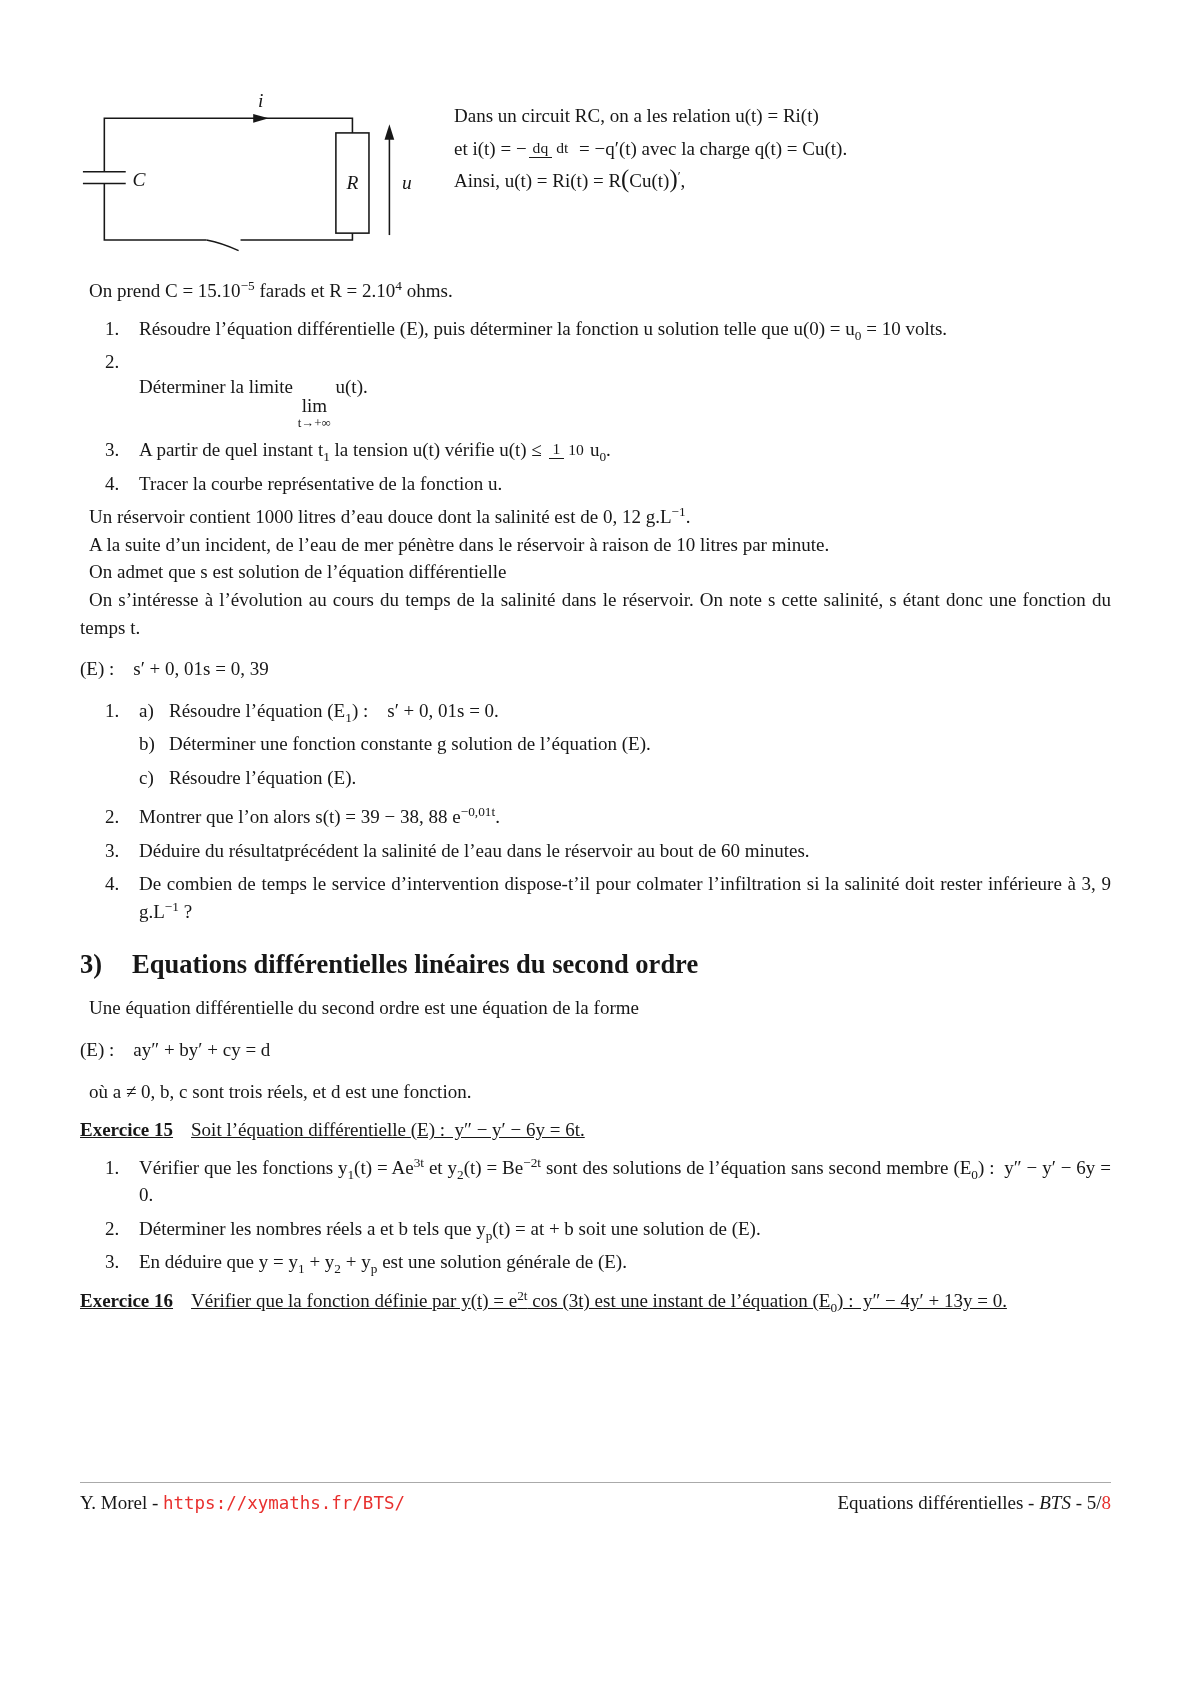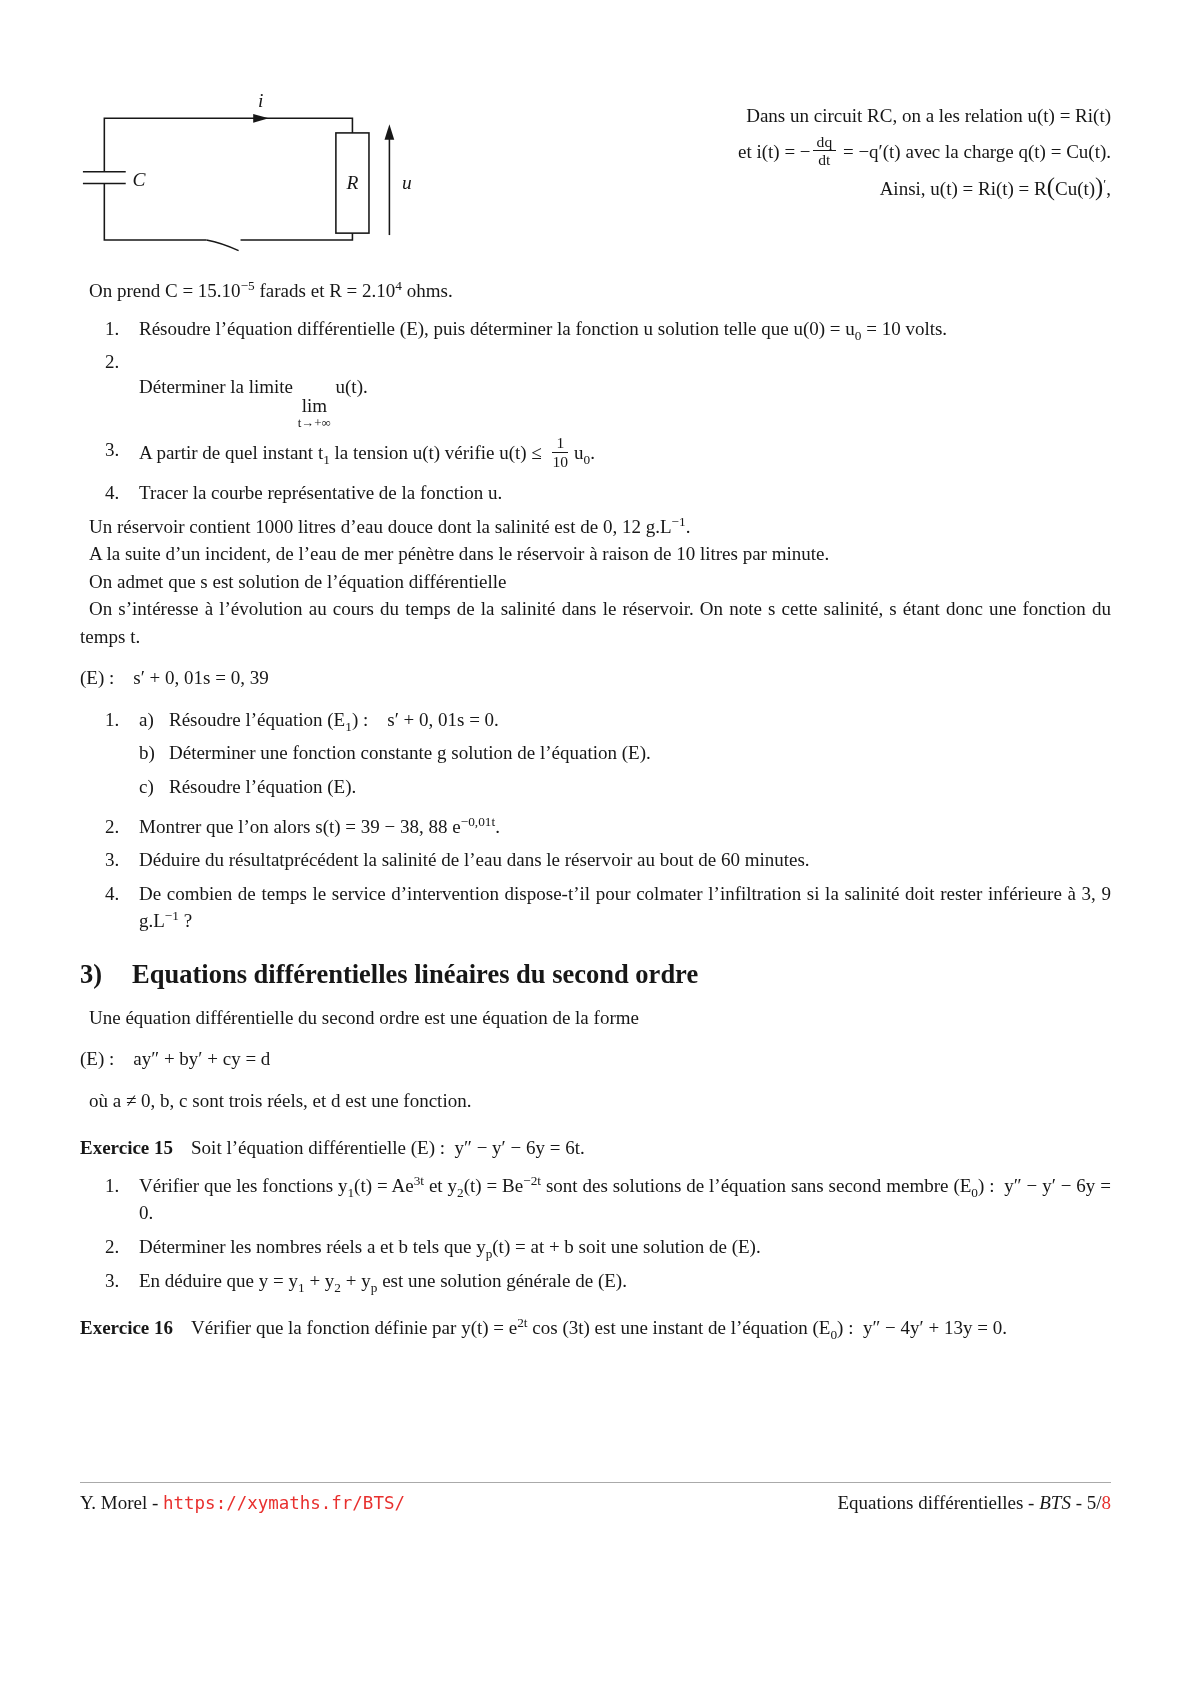--- a/index.html
+++ b/index.html
@@ -14,51 +14,51 @@
   
   .para { text-align: justify; text-indent: 9px; margin: 0; line-height: 1.45; }
   .iline { line-height: 1.5; margin-bottom: 4px; }
   sup { font-size: 0.7em; line-height: 0; }
   sub { font-size: 0.7em; line-height: 0; }
   .b { font-weight: 700; }
   .it { font-style: italic; }
   .red { color: var(--red, #e8302e); }
   .bigp { font-size: 1.3em; line-height: 0; }
 
-  .frac { display: inline-flex; flex-direction: column; align-items: center;
+  .frac { display: inline-flex; flex-direction: row; align-items: center;
           vertical-align: middle; font-size: 0.82em; line-height: 1.15;
           padding: 0 2px; transform: translateY(-2px); }
   .frac .num { border-bottom: 1.3px solid currentColor; padding: 0 4px; }
   .frac .den { padding: 0 4px; }
 
   .stack { display: inline-flex; flex-direction: column; align-items: center;
            vertical-align: middle; line-height: 1; margin-top: 48px; }
   .stack .bot { font-size: 0.68em; margin-top: 2px; }
 
   
   .intro-row { display: flex; gap: 14px; margin-bottom: 8px; }
   .circuit { flex: 0 0 360px; }
-  .intro-text { flex: 1; padding-top: 8px; text-align: right; }
+  .intro-text { flex: 1; padding-top: 8px; }
   .svg-lab { font-family: "Liberation Serif", serif; font-style: italic;
              font-size: 20px; fill: #171717; }
 
   
   .qlist { margin: 10px 0 2px 0; }
   .qitem { display: flex; gap: 12px; padding-left: 25px; margin-bottom: 6px; }
   .qnum { flex: 0 0 22px; line-height: 1.45; }
   .qbody { flex: 1; text-align: justify; line-height: 1.45; }
   .qline { line-height: 1.45; }
   .subitem { display: flex; gap: 12px; margin-bottom: 6px; }
   .subletter { flex: 0 0 18px; }
   .subbody { flex: 1; line-height: 1.45; }
 
   
   .ex-head { margin: 22px 0 4px 0; font-weight: 700; line-height: 1.45; }
   .ex-head .ex-title { margin-left: 24px; }
-  .ex-para { margin-top: 20px; text-align: justify; text-indent: 0; }
+  .ex-para { margin-top: 11px; text-align: justify; text-indent: 0; text-decoration: underline; }
   .ex-label { font-weight: 700; margin-right: 18px; }
   .section-head { display: flex; gap: 30px; font-weight: 700;
                   font-size: 26.5px; margin: 24px 0 14px 0; }
 
   .equation { text-align: left; margin: 14px 0; line-height: 1.45; }
 
   
   .footer { position: absolute; left: 80px; right: 80px; top: 1482px; }
   .footer-rule { border-top: 1px solid #aaaaaa; margin-bottom: 9px; }
   .footer-row { display: flex; justify-content: space-between; align-items: flex-end; }

